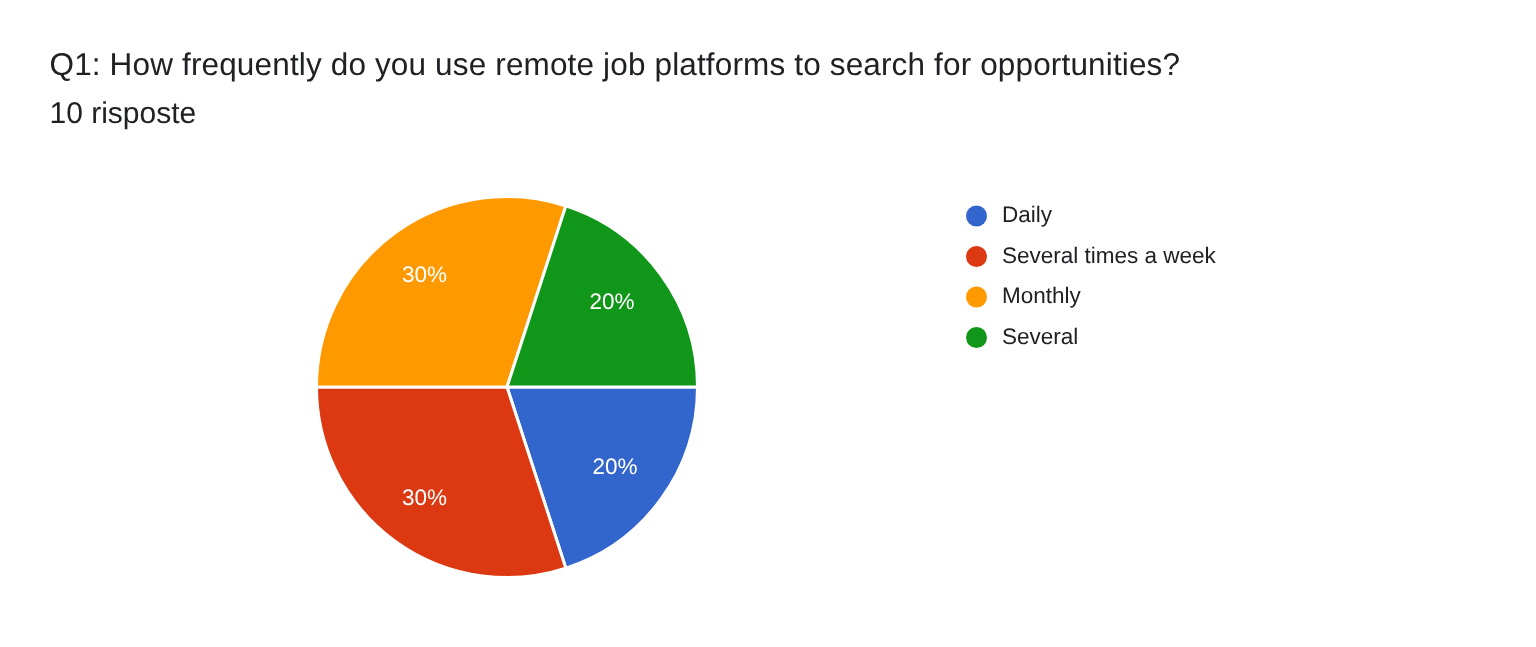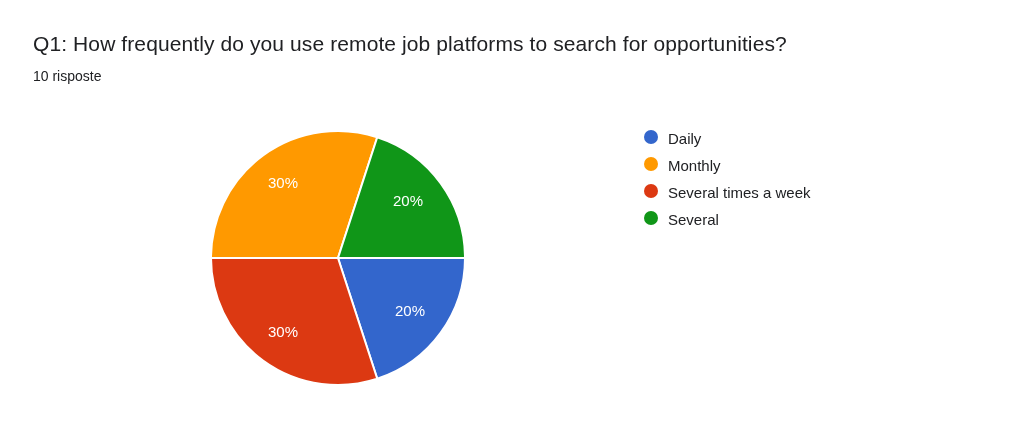--- a/index.html
+++ b/index.html
@@ -34,21 +34,21 @@
     color: #202124;
     font-weight: 400;
     letter-spacing: 0.1px;
     white-space: nowrap;
   }
 
   #response-count {
     position: absolute;
     left: 33px;
     top: 66px;
-    font-size: 14px;
+    font-size: 20px;
     line-height: 20px;
     color: #202124;
     font-weight: 400;
     white-space: nowrap;
   }
 
   #chart-area {
     position: absolute;
     left: 0;
     top: 100px;
@@ -75,20 +75,21 @@
 
   #legend {
     position: absolute;
     left: 644px;
     top: 30px;
     width: 330px;
   }
 
   .legend-row {
     display: flex;
+    align-items: center;
     height: 27px;
   }
 
   .legend-swatch {
     width: 14px;
     height: 14px;
     border-radius: 50%;
     flex: 0 0 auto;
   }
 
@@ -126,26 +127,26 @@
           <text class="slice-label" x="258" y="102">20%</text>
         </g>
     </svg>
 
     <div id="legend">
         <div class="legend-row">
           <span class="legend-swatch" style="background: rgb(51, 102, 204);"></span>
           <span class="legend-label">Daily</span>
         </div>
         <div class="legend-row">
+          <span class="legend-swatch" style="background: rgb(220, 57, 18);"></span>
+          <span class="legend-label">Several times a week</span>
+        </div>
+        <div class="legend-row">
           <span class="legend-swatch" style="background: rgb(255, 153, 0);"></span>
           <span class="legend-label">Monthly</span>
-        </div>
-        <div class="legend-row">
-          <span class="legend-swatch" style="background: rgb(220, 57, 18);"></span>
-          <span class="legend-label">Several times a week</span>
         </div>
         <div class="legend-row">
           <span class="legend-swatch" style="background: rgb(16, 150, 24);"></span>
           <span class="legend-label">Several</span>
         </div>
       </div>
 
   </div>
 </div>
 

